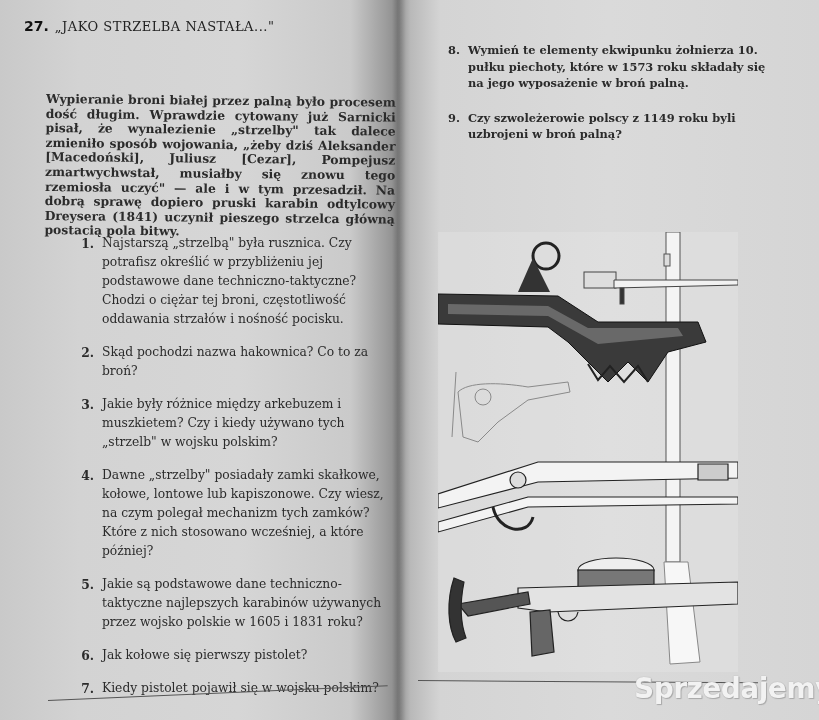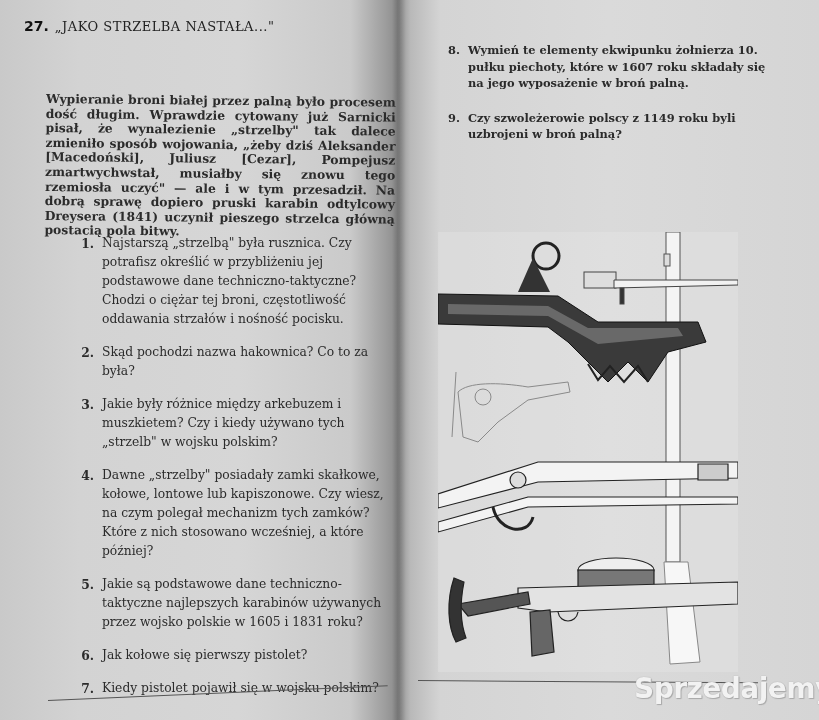--- a/index.html
+++ b/index.html
@@ -95,21 +95,21 @@
 
     <p class="intro" style="margin:0">Wypieranie broni białej przez palną było procesem dość długim. Wprawdzie cytowany już Sarnicki pisał, że wynalezienie „strzelby" tak dalece zmieniło sposób wojowania, „żeby dziś Aleksander [Macedoński], Juliusz [Cezar], Pompejusz zmartwychwstał, musiałby się znowu tego rzemiosła uczyć" — ale i w tym przesadził. Na dobrą sprawę dopiero pruski karabin odtylcowy Dreysera (1841) uczynił pieszego strzelca główną postacią pola bitwy.</p>
 
     <ol class="q-list q-left">
       <li class="q-item">
         <span class="q-num">1.</span>
         <span class="q-text">Najstarszą „strzelbą" była rusznica. Czy potrafisz określić w przybliżeniu jej podstawowe dane techniczno-taktyczne? Chodzi o ciężar tej broni, częstotliwość oddawania strzałów i nośność pocisku.</span>
       </li>
       <li class="q-item">
         <span class="q-num">2.</span>
-        <span class="q-text">Skąd pochodzi nazwa hakownica? Co to za była?</span>
+        <span class="q-text">Skąd pochodzi nazwa hakownica? Co to za broń?</span>
       </li>
       <li class="q-item">
         <span class="q-num">3.</span>
         <span class="q-text">Jakie były różnice między arkebuzem i muszkietem? Czy i kiedy używano tych „strzelb" w wojsku polskim?</span>
       </li>
       <li class="q-item">
         <span class="q-num">4.</span>
         <span class="q-text">Dawne „strzelby" posiadały zamki skałkowe, kołowe, lontowe lub kapiszonowe. Czy wiesz, na czym polegał mechanizm tych zamków? Które z nich stosowano wcześniej, a które później?</span>
       </li>
       <li class="q-item">
@@ -130,21 +130,21 @@
   </div>
 
   <div class="page page-right">
   </div>
 
   <div class="gutter"></div>
 
   <ol class="q-list q-right">
     <li class="q-item">
       <span class="q-num">8.</span>
-      <span class="q-text">Wymień te elementy ekwipunku żołnierza 10. pułku piechoty, które w 1607 roku składały się na jego wyposażenie w broń palną.</span>
+      <span class="q-text">Wymień te elementy ekwipunku żołnierza 10. pułku piechoty, które w 1573 roku składały się na jego wyposażenie w broń palną.</span>
     </li>
     <li class="q-item">
       <span class="q-num">9.</span>
       <span class="q-text">Czy szwoleżerowie polscy z 1149 roku byli uzbrojeni w broń palną?</span>
     </li>
   </ol>
 
   <div class="illustration">
     <svg viewBox="0 0 300 440" xmlns="http://www.w3.org/2000/svg">
       <rect x="0" y="0" width="300" height="440" fill="#e9e9e9" opacity="0.35"></rect>

